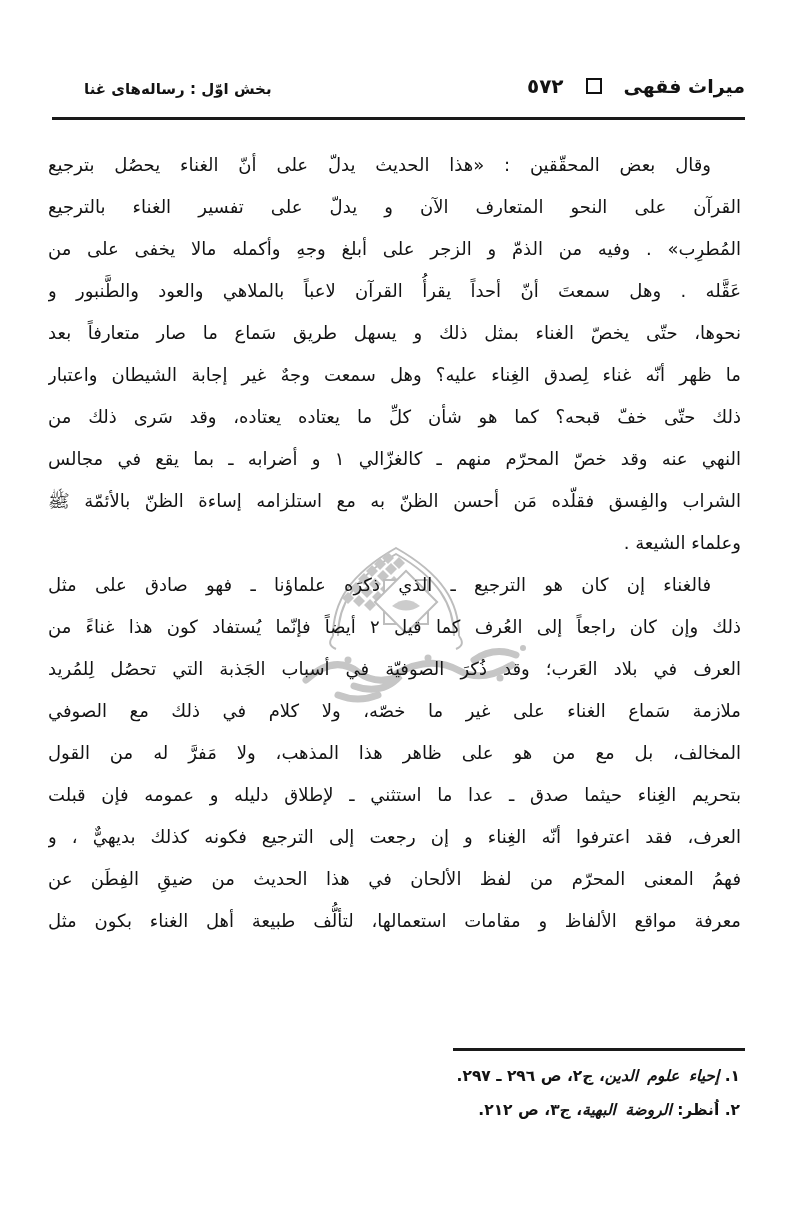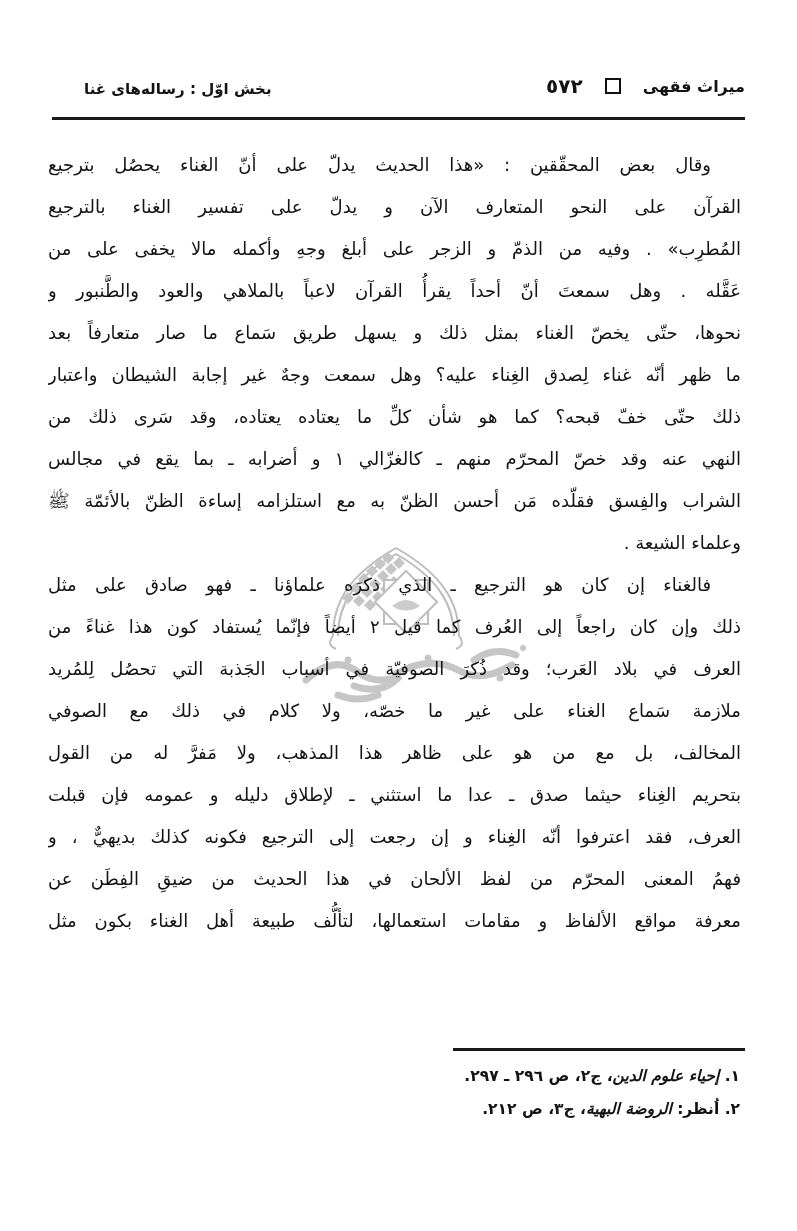--- a/index.html
+++ b/index.html
@@ -18,21 +18,21 @@
     position:absolute;top:80px;left:64px;
     direction:rtl;font-size:15px;font-weight:bold;
     letter-spacing:0;white-space:nowrap;margin-left:20px;
   }
   .header-right{
     position:absolute;top:74px;right:52px;
     direction:ltr;display:flex;align-items:center;gap:22px;
     font-weight:bold;white-space:nowrap;
   }
   .header-right .page-number{font-size:20px;letter-spacing:1px;}
-  .header-right .title{font-size:16px;direction:rtl;text-align:right;}
+  .header-right .title{font-size:19px;direction:rtl;text-align:right;}
   .header-square{
     width:12px;height:12px;border:2.5px solid #111;display:inline-block;
     background:#fff;
   }
   .header-rule{
     position:absolute;top:117px;left:52px;right:52px;height:2.5px;
     background:#1a1a1a;
   }
 
   
@@ -62,21 +62,21 @@
   .footnote-rule{
     position:absolute;top:1048px;right:52px;width:292px;height:2.5px;
     background:#1a1a1a;
   }
   .footnotes{
     position:absolute;top:1060px;right:57px;width:500px;
     direction:rtl;text-align:right;
     font-size:15.5px;font-weight:bold;
   }
   .footnote{line-height:33px;white-space:nowrap;}
-  .footnote .book-title{font-style:italic;}
+  .footnote .book-title{font-style:italic;font-family:Liberation Mono, monospace;}
 </style>
 </head>
 <body>
 
 <div class="page">
 
   <div class="header-left">بخش اوّل : رساله‌های غنا</div>
 
   <div class="header-right">
     <span class="page-number">٥٧٢</span>

